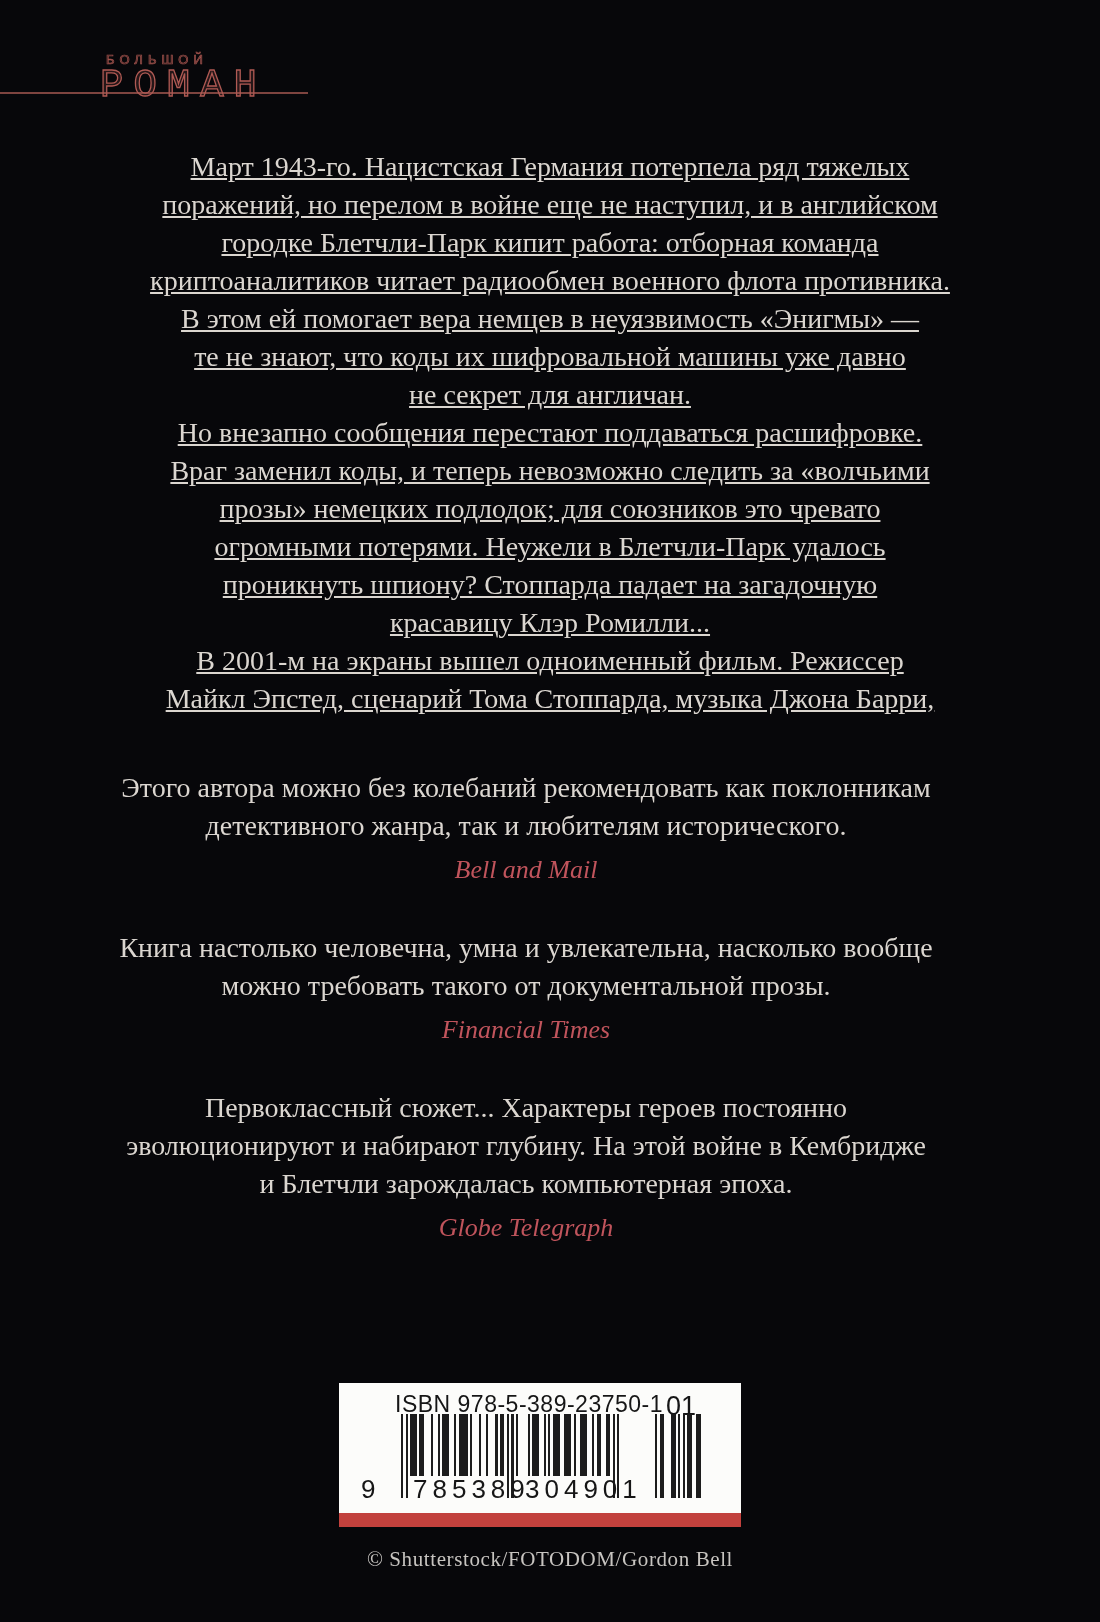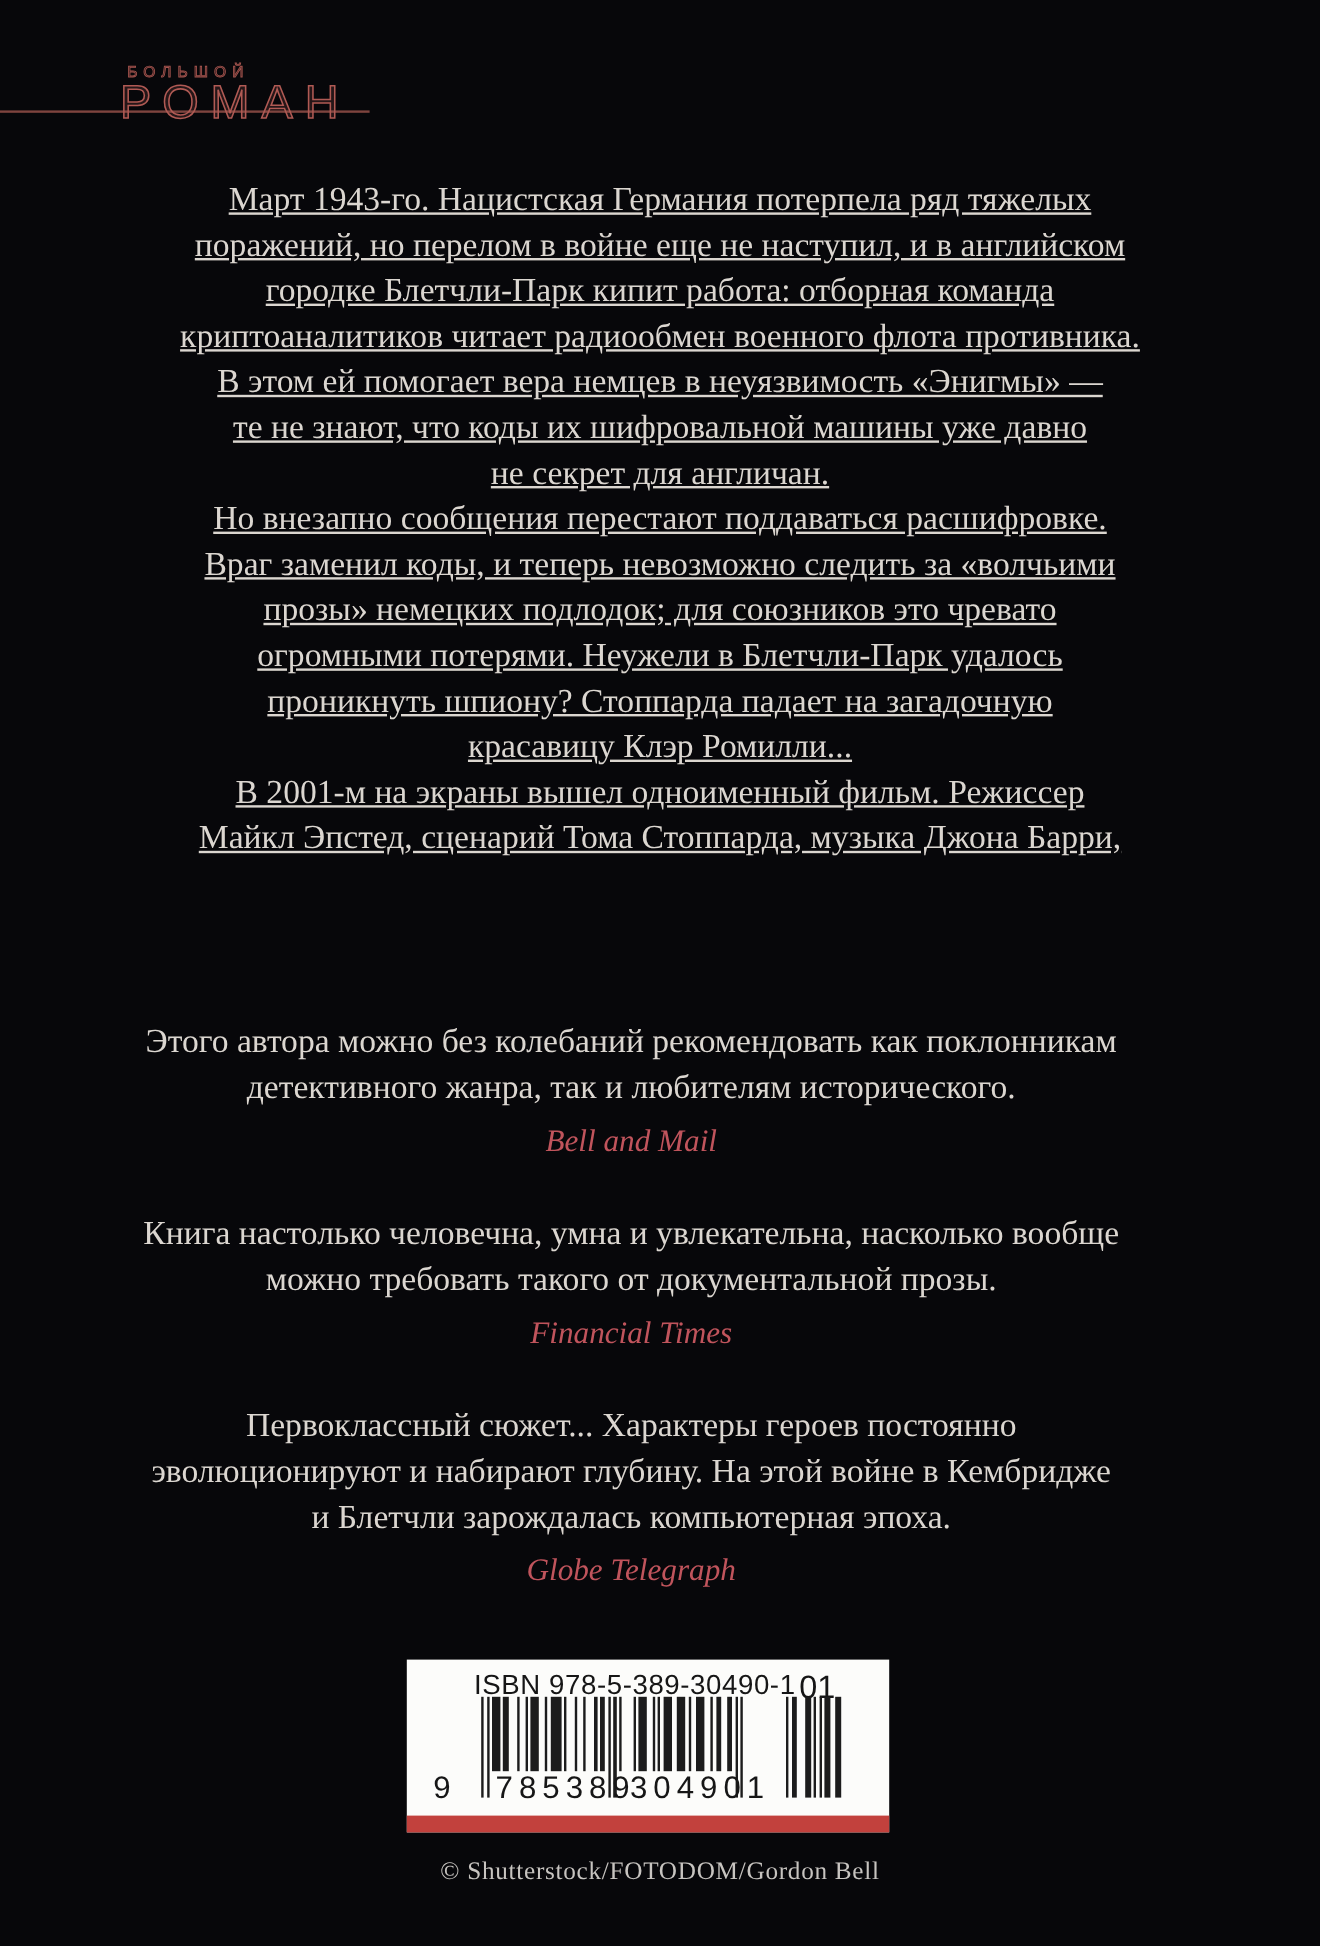--- a/index.html
+++ b/index.html
@@ -11,33 +11,33 @@
 
   
   .logo-line { position:absolute; top:92px; left:0; width:308px; height:2px; background:#7e443f; }
   .logo-top {
     position:absolute; top:52px; left:106px;
     font-family:"Liberation Sans", sans-serif; font-size:13px; letter-spacing:5px;
     color:rgba(165,84,78,0.25); -webkit-text-stroke:0.7px #a5544e;
   }
   .logo-bottom {
     position:absolute; top:64px; left:100px;
-    font-family:Liberation Sans, sans-serif; font-size:39px; letter-spacing:10px;
+    font-family:Liberation Mono, monospace; font-size:39px; letter-spacing:10px;
     color:rgba(178,94,88,0.18); -webkit-text-stroke:1.3px #b05a54;
   }
 
   
   .synopsis {
     position:absolute; top:148px; left:0; width:1100px;
     text-align:center; color:#dbd6d0; font-size:28px; line-height:38px;
   }
   .syn-line { white-space:nowrap;text-decoration:underline; }
 
   
-  .quotes { position:absolute; top:850px; left:0; width:1052px; text-align:center; }
+  .quotes { position:absolute; top:769px; left:0; width:1052px; text-align:center; }
   .quote { margin-bottom:42px; }
   .q-line { font-size:28px; line-height:38px; color:#dbd6d0; white-space:nowrap; }
   .q-source { margin-top:10px; height:32px; font-size:26px; font-style:italic; color:#c0545c; }
 
   
   .barcode-box { position:absolute; left:339px; top:1383px; width:402px; height:144px; background:#fcfcfa; }
   .isbn-label, .addon-label, .lead-digit, .digit-group {
     position:absolute; font-family:"Liberation Sans", sans-serif; color:#161616;
   }
   .isbn-label { top:8px; left:56px; font-size:23px; letter-spacing:0.5px; }
@@ -100,21 +100,21 @@
       </div>
       <div class="quote">
         <div class="q-line">Первоклассный сюжет... Характеры героев постоянно</div>
         <div class="q-line">эволюционируют и набирают глубину. На этой войне в Кембридже</div>
         <div class="q-line">и Блетчли зарождалась компьютерная эпоха.</div>
         <div class="q-source">Globe Telegraph</div>
       </div>
     </div>
 
   <div class="barcode-box">
-    <div class="isbn-label">ISBN 978-5-389-30490-1</div>
+    <div class="isbn-label">ISBN 978-5-389-23750-1</div>
     <div class="addon-label">01</div>
     <div class="bars" id="ean13">
         <div class="bar" style="left: 0px; width: 2.3px; height: 84px;"></div>
         <div class="bar" style="left: 4.6px; width: 2.3px; height: 84px;"></div>
         <div class="bar" style="left: 9.2px; width: 6.9px; height: 62px;"></div>
         <div class="bar" style="left: 18.4px; width: 4.6px; height: 62px;"></div>
         <div class="bar" style="left: 29.9px; width: 2.3px; height: 62px;"></div>
         <div class="bar" style="left: 36.8px; width: 2.3px; height: 62px;"></div>
         <div class="bar" style="left: 41.4px; width: 6.9px; height: 62px;"></div>
         <div class="bar" style="left: 52.9px; width: 2.3px; height: 62px;"></div>

